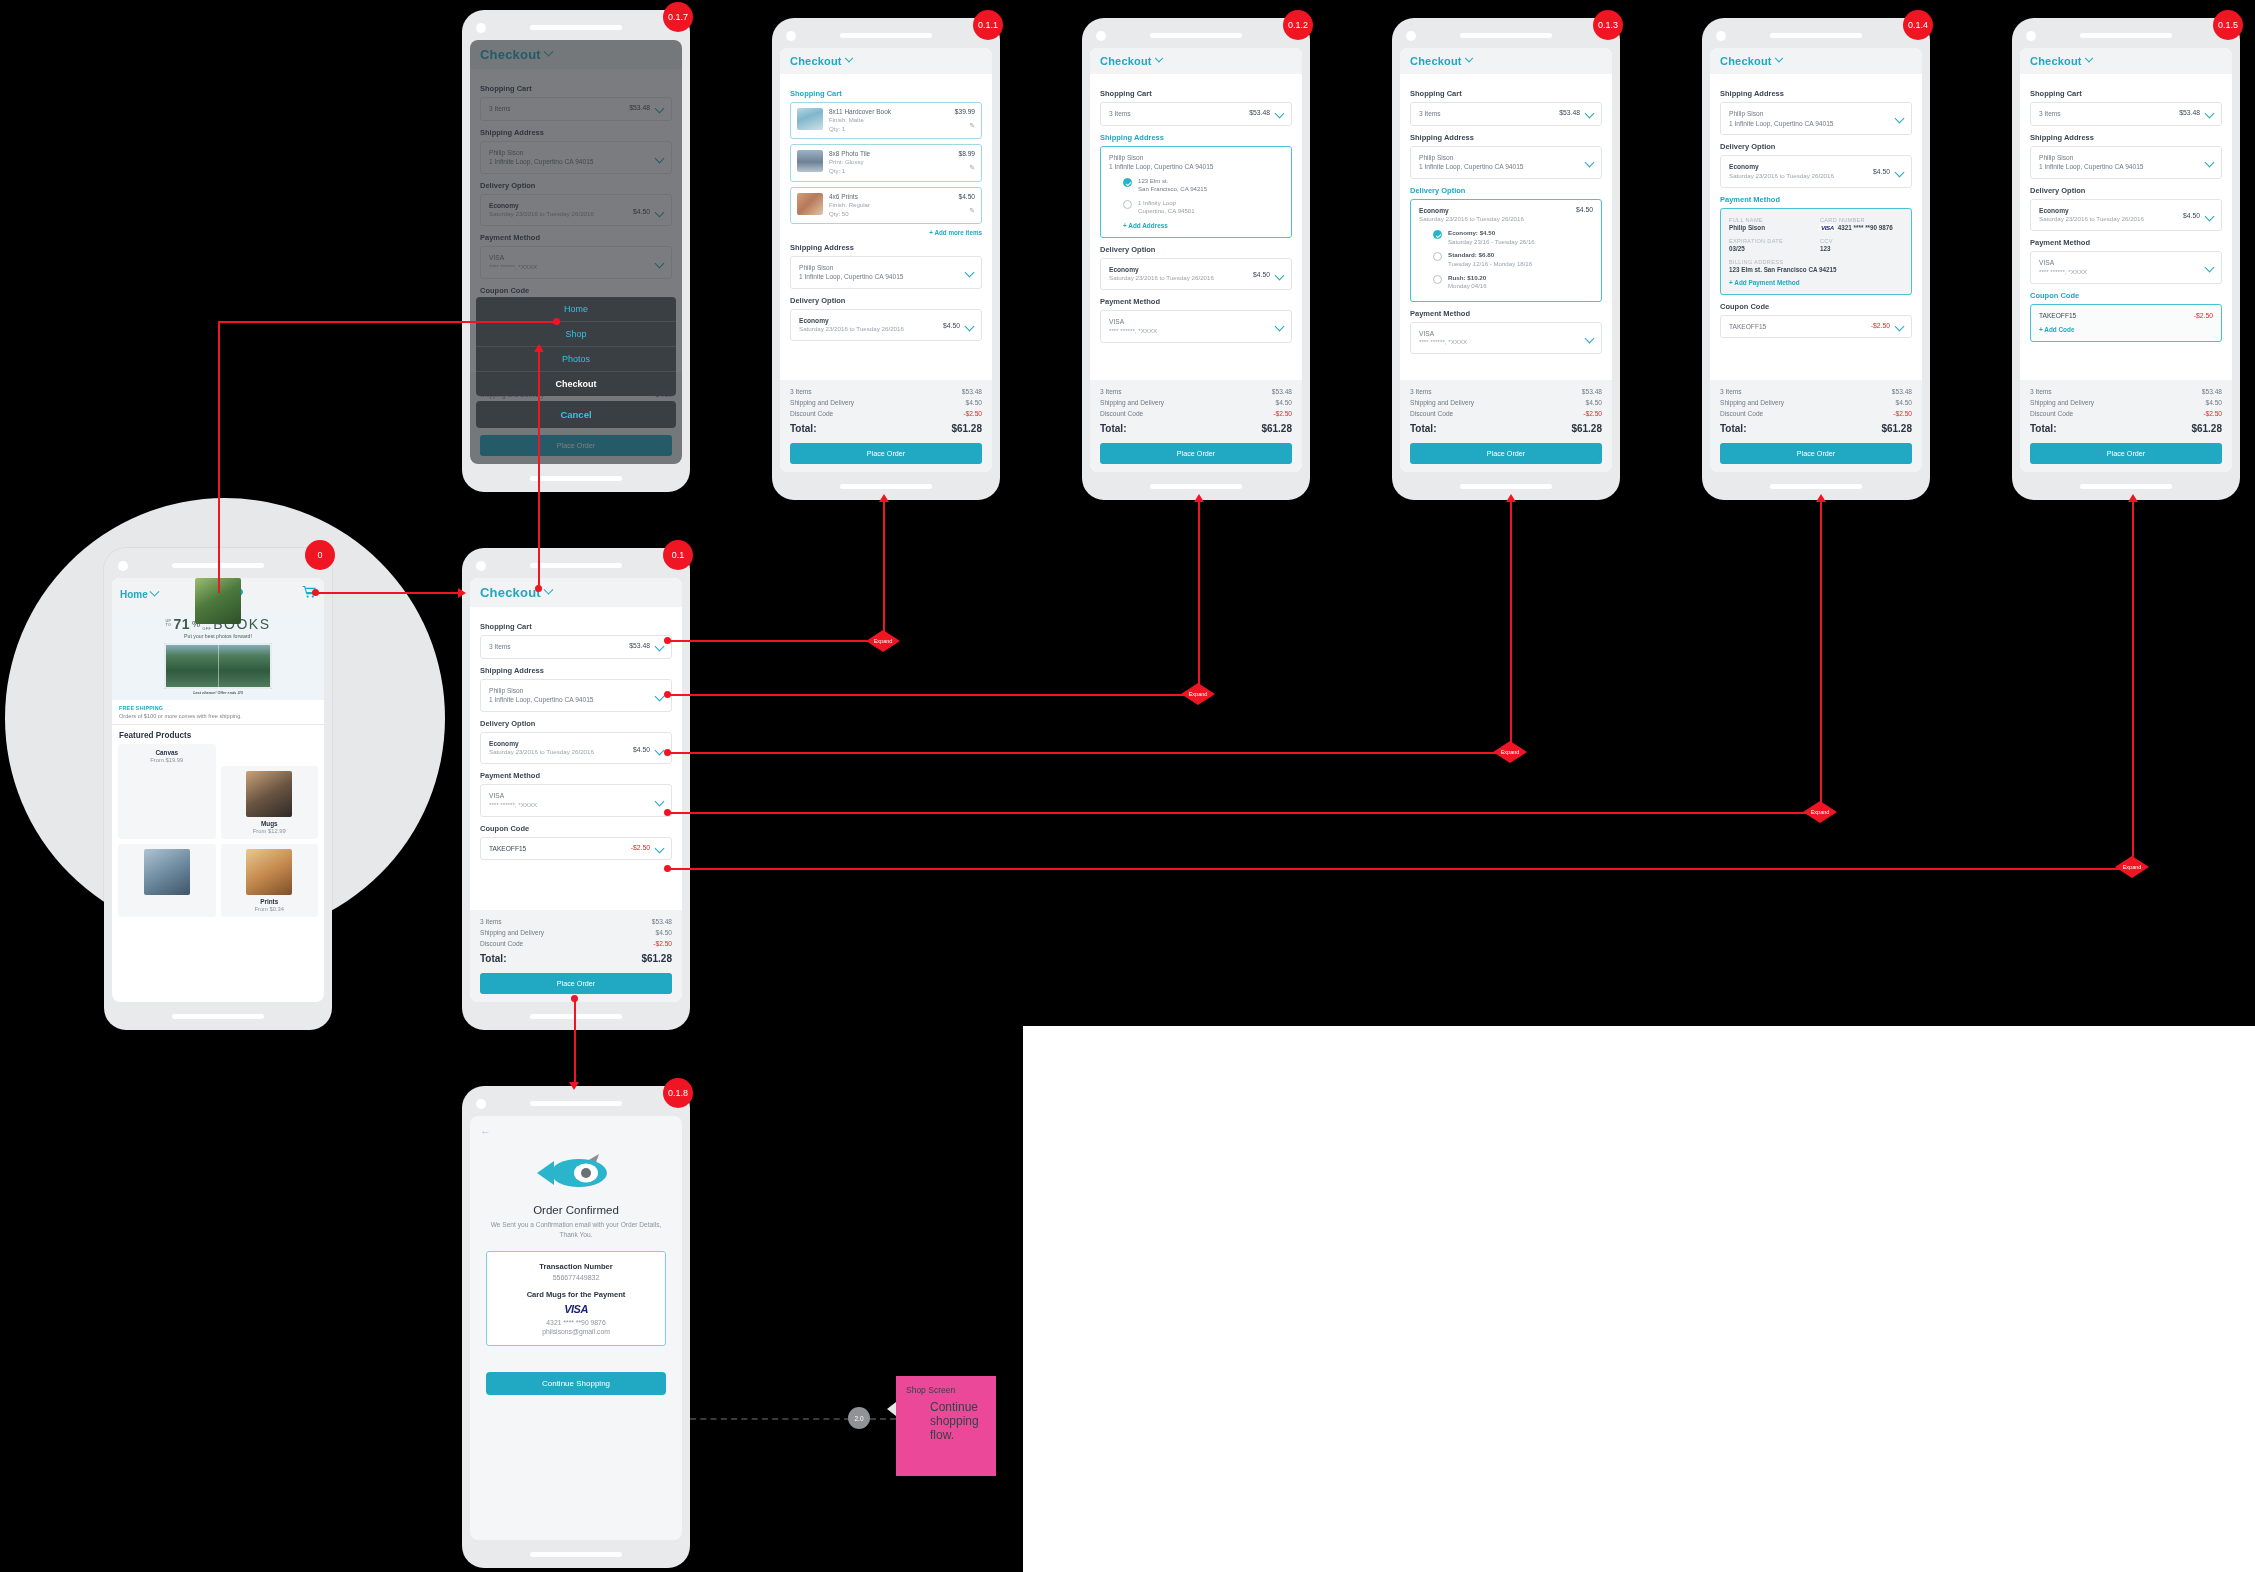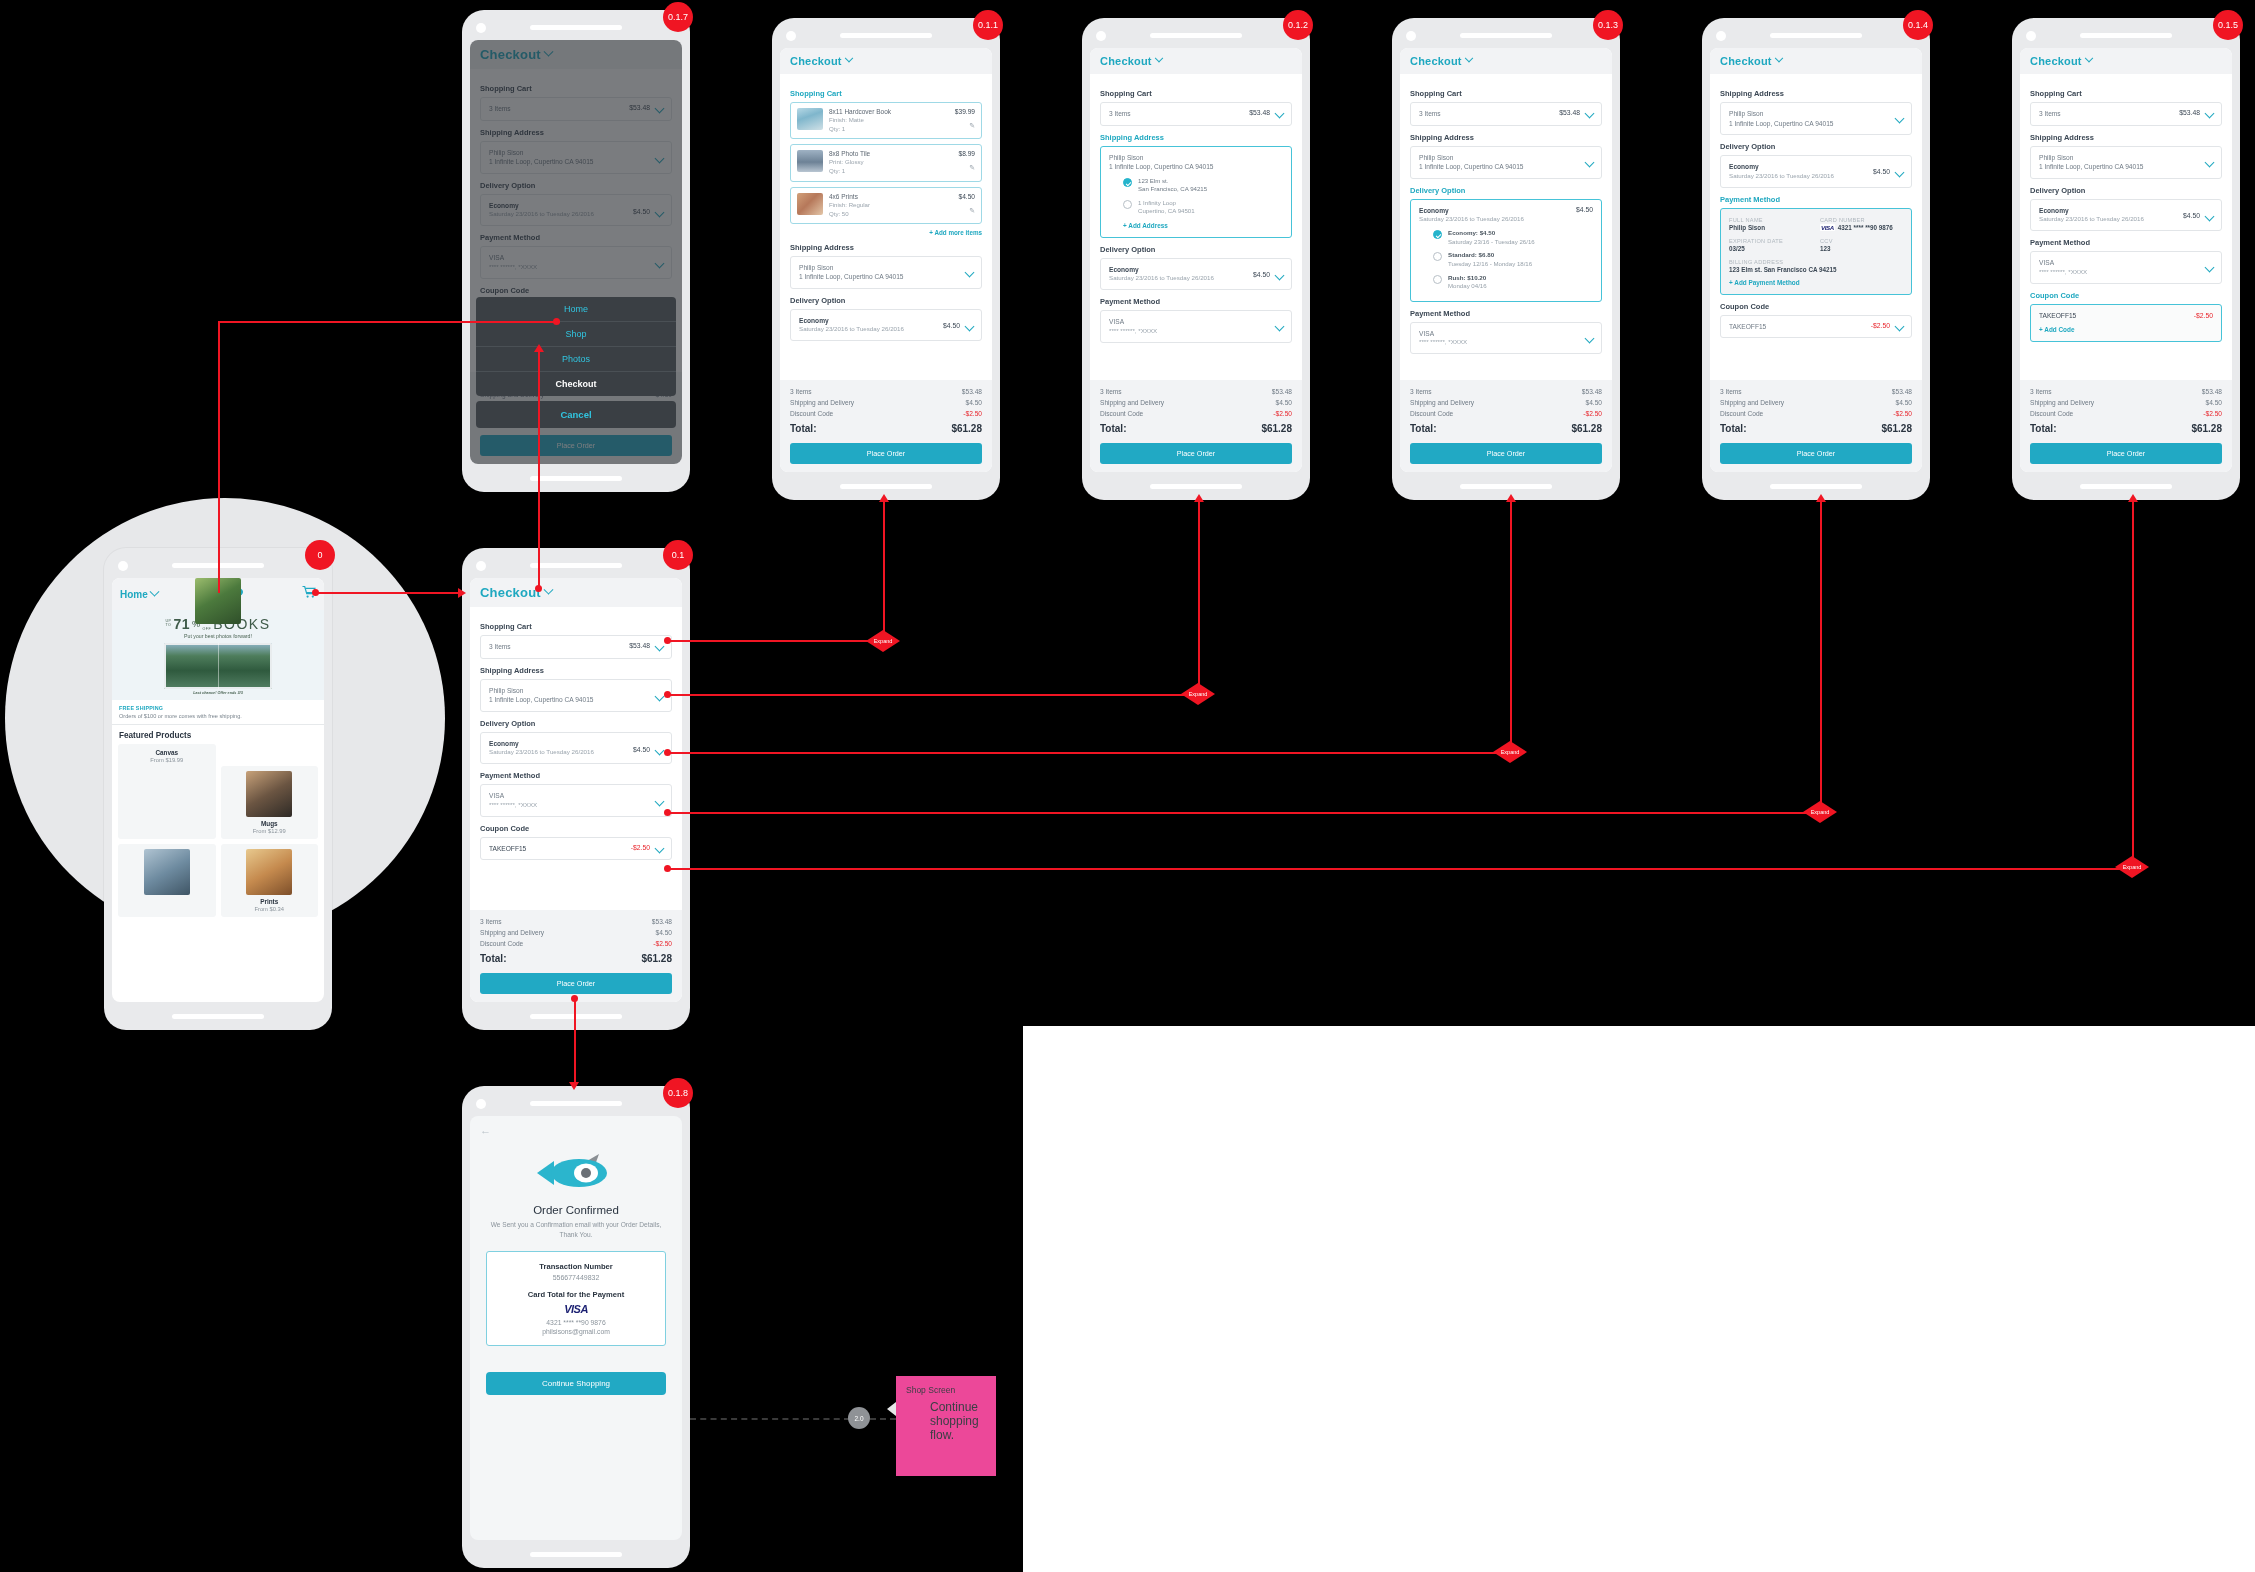--- a/index.html
+++ b/index.html
@@ -891,21 +891,21 @@
               <ellipse cx="42" cy="19" rx="28" ry="14" fill="#2bb5cd"></ellipse>
               <ellipse cx="49" cy="19" rx="12" ry="9.5" fill="#fff"></ellipse>
               <circle cx="49" cy="19" r="5" fill="#6b7076"></circle>
             </svg>
         </span>
         <div style="font-size:11.5px; font-weight:normal; color:#2a3440; margin-top:8px;">Order Confirmed</div>
         <div style="font-size:6.6px; color:#8b949c; margin-top:4px; line-height:1.45;">We Sent you a Confirmation email with your Order Details, Thank You.</div>
         <div style="margin-top:12px; border:1px solid #7fd0e0; border-radius:3px; background:#fff; padding:10px 8px;">
           <div style="font-size:7.6px; font-weight:bold; color:#2a3440;">Transaction Number</div>
           <div style="font-size:7px; color:#8b949c; margin-top:3px;">556677449832</div>
-          <div style="font-size:7.6px; font-weight:bold; color:#2a3440; margin-top:9px;">Card Total for the Payment</div>
+          <div style="font-size:7.6px; font-weight:bold; color:#2a3440; margin-top:9px;">Card Mugs for the Payment</div>
           <div style="margin-top:4px; font-style:italic; font-weight:bold; color:#1a1f71; font-size:11px; letter-spacing:-.5px;">VISA</div>
           <div style="font-size:6.8px; color:#8b949c; margin-top:4px;">4321 **** **90 9876</div>
           <div style="font-size:6.8px; color:#8b949c; margin-top:2px;">philsisons@gmail.com</div>
         </div>
         <div style="margin-top:26px; background:#21a9c4; color:#fff; border-radius:4px; padding:7px 0; font-size:8px;">Continue Shopping</div>
       </div>
     </div>
   </div>
   <div class="badge" style="left:663px; top:1078px;">
       <span>0.1.8</span>

